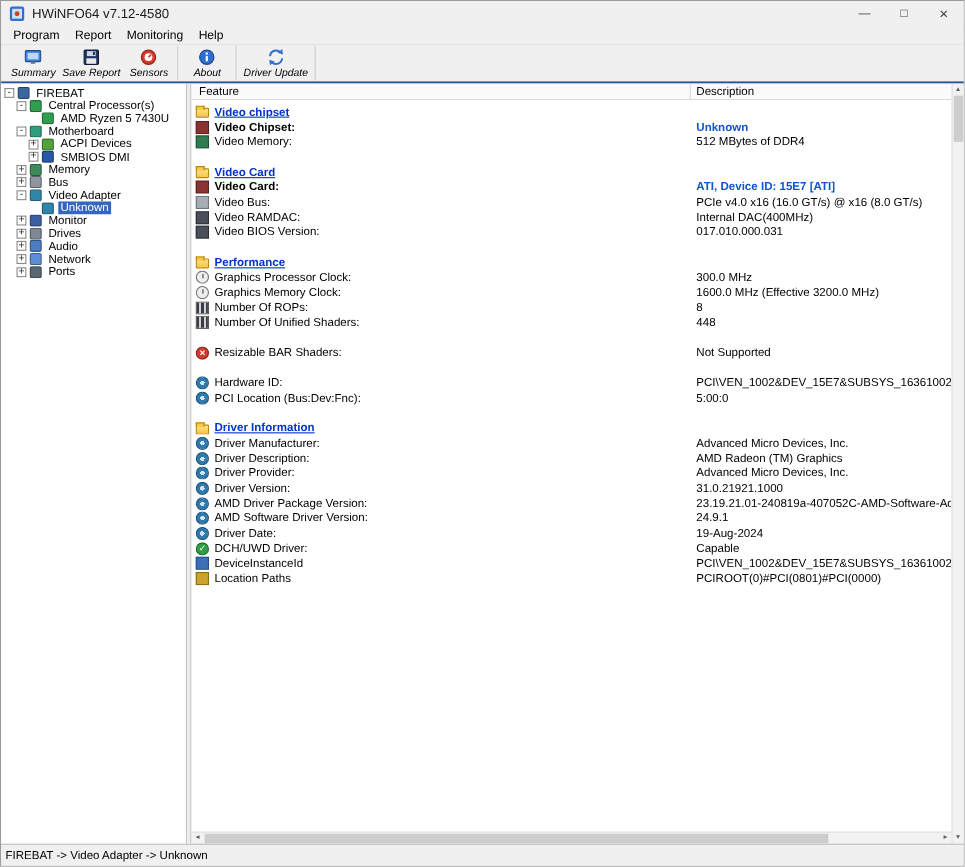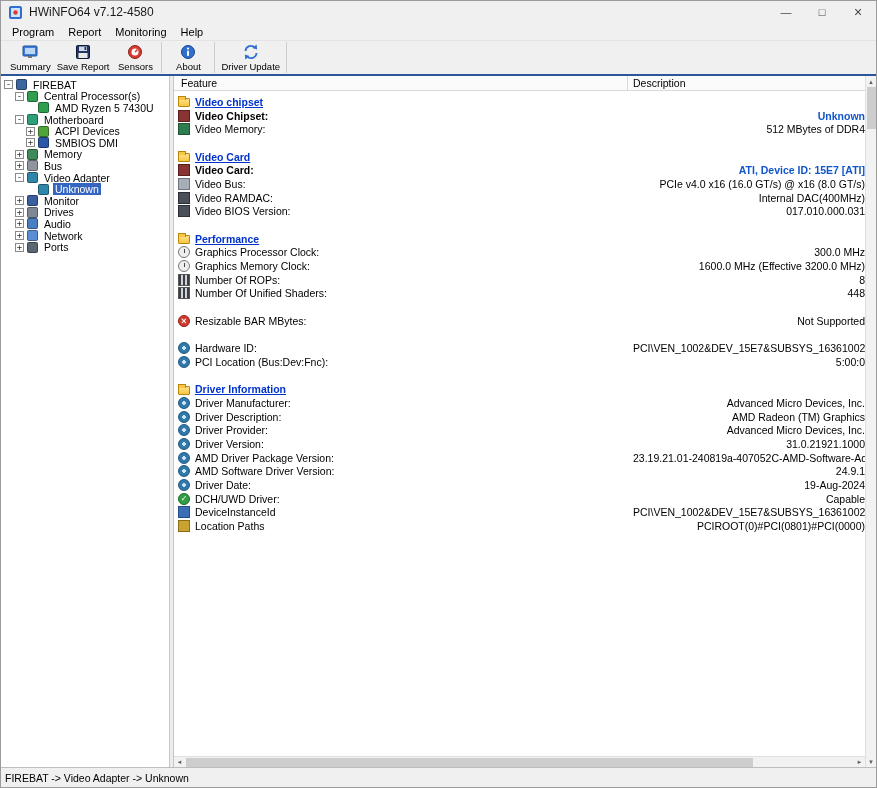--- a/index.html
+++ b/index.html
@@ -15,21 +15,21 @@
   .win-btn { width:36px; height:100%; display:flex; align-items:center; justify-content:center; font-size:11px; color:#444; }
   .win-btn.close { font-size:14px; }
 
   
   .menubar { height:17px; flex:none; display:flex; align-items:center; padding-left:4px; background:#f0f0f0; }
   .menu-item { padding:1px 7px; }
 
   
   .toolbar { height:34px; flex:none; display:flex; align-items:stretch; padding:1px 3px; background:#f0f0f0; border-top:1px solid #e3e3e3; }
   .tool-group { display:flex; border-right:1px solid #cccccc; padding:0 3px; }
-  .tool-btn { min-width:46px; padding:1px 3px; display:flex; flex-direction:column; align-items:center; justify-content:center; gap:1px; }
+  .tool-btn { min-width:46px; padding:1px 3px; display:flex; flex-direction:column; align-items:center; justify-content:center; gap:1px;font-style:italic; }
   .tb-ico { width:16px; height:16px; display:flex; }
   .tb-label { font-size:9.5px; white-space:nowrap; }
   .blue-rule { height:2px; flex:none; background:#2b579a; }
 
   
   .main { flex:1; display:flex; overflow:hidden; background:#fff; }
   .tree-panel { width:168px; flex:none; background:#fff; padding-top:3px; overflow:hidden; }
   .splitter { width:5px; flex:none; background:#ececec; border-left:1px solid #c6c6c6; border-right:1px solid #c6c6c6; }
 
   
@@ -44,21 +44,21 @@
   .ti-bus{background:#8e959e;} .ti-video{background:#2f86a8;} .ti-monitor{background:#3b5fa0;}
   .ti-drive{background:#7e8793;} .ti-audio{background:#4a7ec2;} .ti-network{background:#5c8ed6;} .ti-port{background:#5a6672;}
 
   
   .details-panel { flex:1; display:flex; overflow:hidden; min-width:0; }
   .details-inner { flex:1; display:flex; flex-direction:column; overflow:hidden; min-width:0; }
   .details-header { height:15px; flex:none; display:flex; align-items:center; background:#fbfbfb; border-bottom:1px solid #d9d9d9; font-size:10.5px; }
   .dh-feature { width:454px; flex:none; height:100%; display:flex; align-items:center; padding-left:7px; border-right:1px solid #d9d9d9; }
   .dh-desc { padding-left:5px; }
   .details-body { flex:1; background:#fff; padding-top:4px; overflow:hidden; font-size:10.5px; }
-  .d-row { height:13.7px; display:flex; align-items:center;text-align:right; }
+  .d-row { height:13.7px; display:flex; align-items:center; }
   .d-feature { width:454px; flex:none; display:flex; align-items:center; padding-left:4px; overflow:hidden; white-space:nowrap; }
   .d-label { white-space:nowrap; }
   .d-label.bold { font-weight:bold; }
   .d-desc { flex:1; min-width:0; overflow:hidden; white-space:nowrap; padding-left:5px; }
   .d-desc.blue-bold { color:#1155cc; font-weight:bold; }
   .d-section-label { color:#0033cc; font-weight:bold; text-decoration:underline; }
 
   
   .ico { width:12px; height:12px; flex:none; margin-right:5px; position:relative; display:inline-block; }
   .ico-folder { height:9px; margin-top:2px; background:linear-gradient(#ffe08a,#f7c843); border:1px solid #b8860b; border-radius:1px; }
@@ -386,21 +386,21 @@
       <span class="d-label">Number Of Unified Shaders:</span>
     </span>
     <span class="d-desc">448</span>
   </div>
 
   <div class="d-row blank"></div>
 
   <div class="d-row">
     <span class="d-feature">
       <span class="ico ico-error"></span>
-      <span class="d-label">Resizable BAR MBytes:</span>
+      <span class="d-label">Resizable BAR Shaders:</span>
     </span>
     <span class="d-desc">Not Supported</span>
   </div>
 
   <div class="d-row blank"></div>
 
   <div class="d-row">
     <span class="d-feature">
       <span class="ico ico-gear"></span>
       <span class="d-label">Hardware ID:</span>

